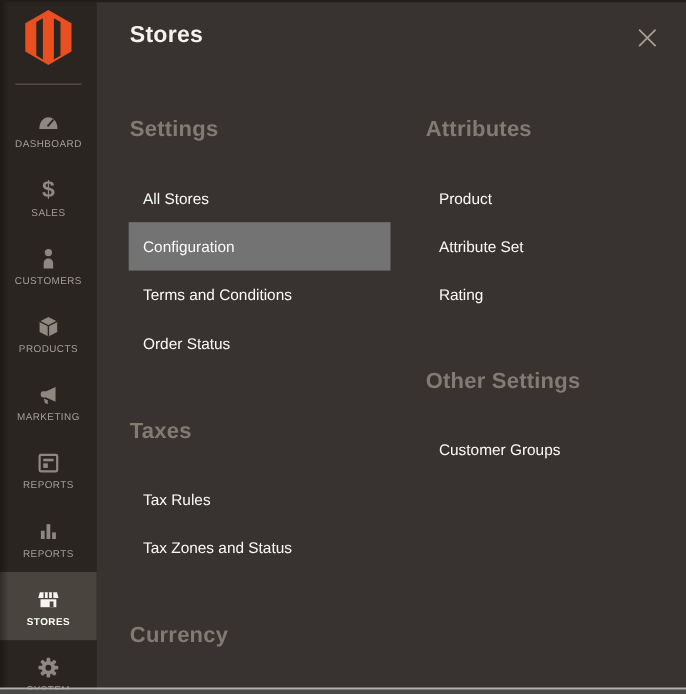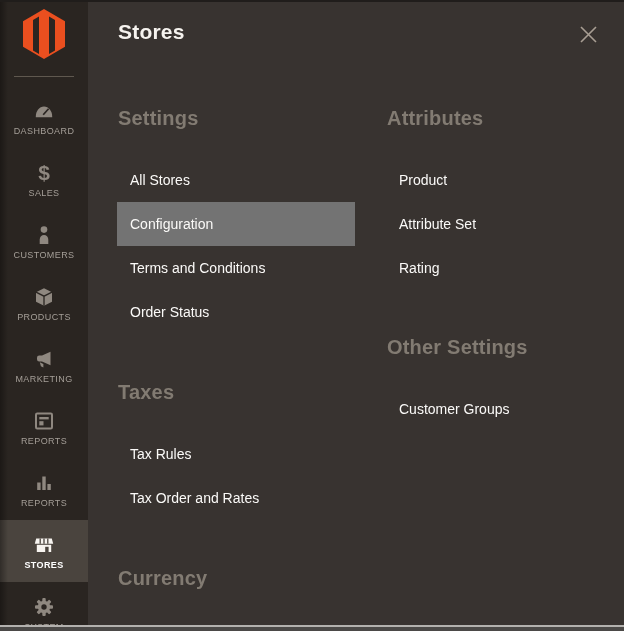--- a/index.html
+++ b/index.html
@@ -199,21 +199,21 @@
       <li class="mi hl">Configuration</li>
       <li class="mi">Terms and Conditions</li>
       <li class="mi">Order Status</li>
     </ul>
   </div>
 
   <div class="section sec-taxes">
     <h3 class="sec-h">Taxes</h3>
     <ul>
       <li class="mi">Tax Rules</li>
-      <li class="mi">Tax Order and Rates</li>
+      <li class="mi">Tax Zones and Status</li>
     </ul>
   </div>
 
   <div class="section sec-currency">
     <h3 class="sec-h">Currency</h3>
     <ul>
       <li class="mi">Currency Rates</li>
     </ul>
   </div>
 

